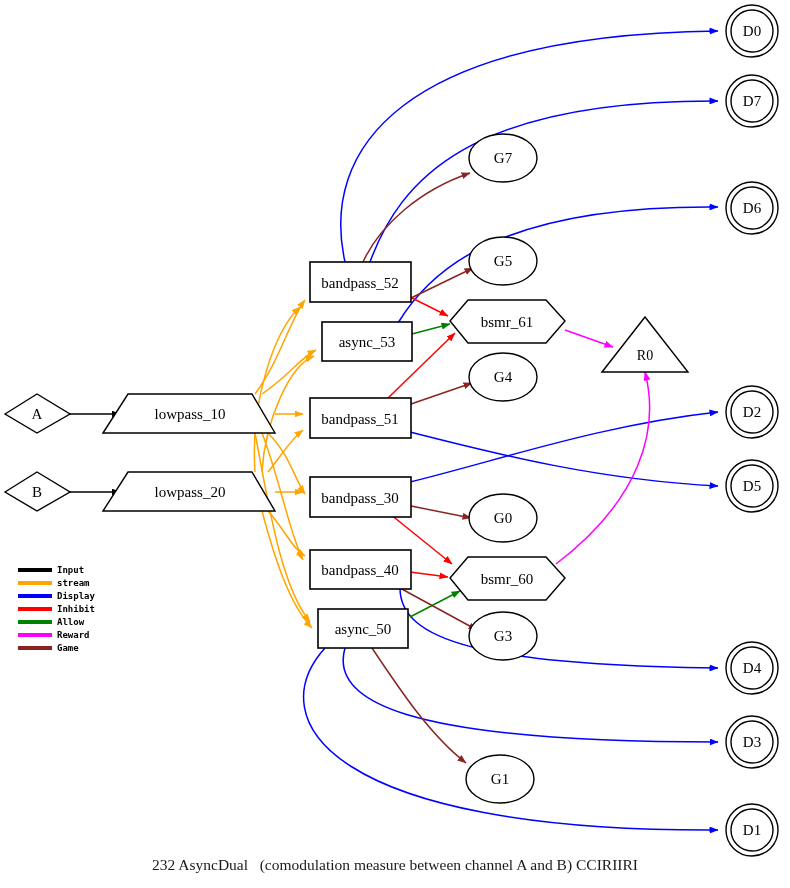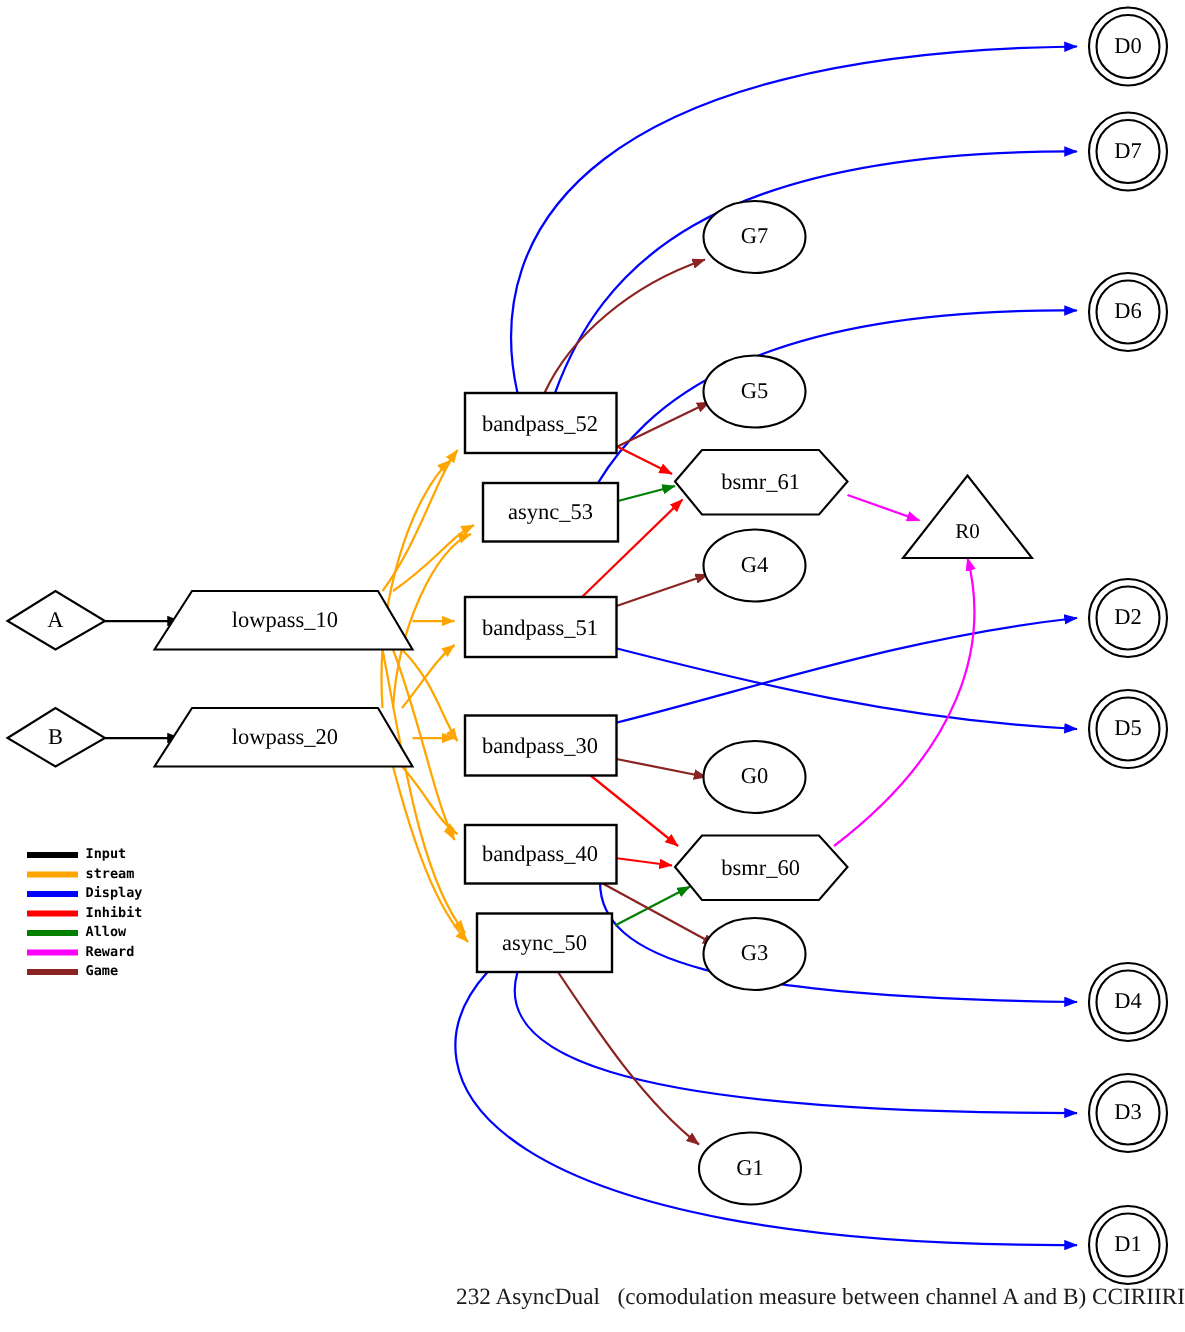--- a/index.html
+++ b/index.html
@@ -54,21 +54,21 @@
     font-size: 9px;
     font-weight: bold;
     fill: #000000;
     dominant-baseline: central;
   }
   .caption {
     position: absolute;
     left: 0;
     top: 856px;
     width: 790px;
-    text-align: right;
+    text-align: center;
     font-family: "Liberation Serif", serif;
     font-size: 15.5px;
     color: #1a1a1a;
     white-space: pre;
   }
 </style>
 </head>
 <body>
 
 <div id="stage">

